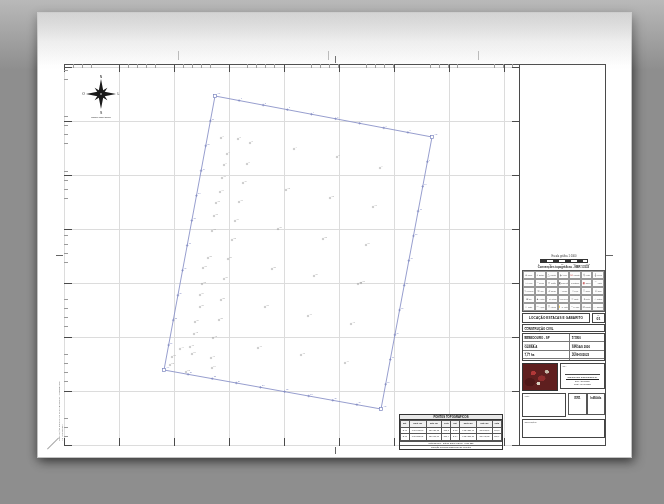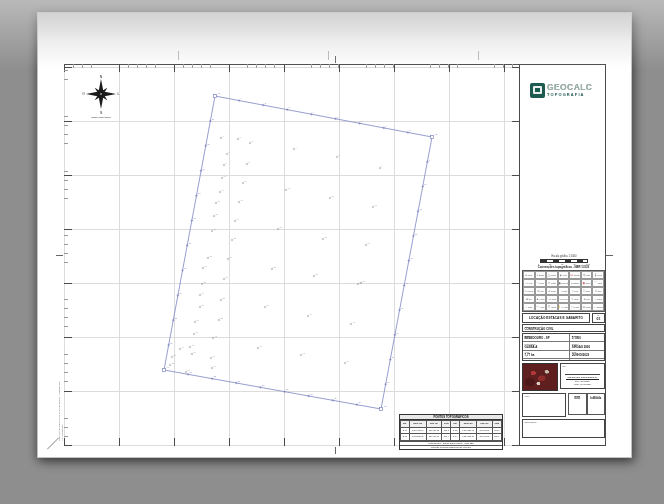--- a/index.html
+++ b/index.html
@@ -369,27 +369,20 @@
             <td>7.654.230,18</td>
             <td>789.430,55</td>
             <td>559,1</td>
           </tr>
         </tbody>
     </table>
     <div class="foot">Sistema UTM - Datum SIRGAS 2000 - Fuso 22S</div>
     <div class="foot">Projeção Universal Transversa de Mercator</div>
   </div>
 
-  <div class="abs logo">
-    <div class="logo-icon"></div>
-    <div>
-      <div class="logo-name">GEOCALC</div>
-      <div class="logo-sub">TOPOGRAFIA</div>
-    </div>
-  </div>
 
   <div class="abs scalebar">
     <div class="lab">Escala gráfica 1:1000</div>
     <div class="bar"></div>
     <div class="bar-ticks" id="barTicks">
         <span>0</span>
         <span>10</span>
         <span>20</span>
         <span>30</span>
         <span>40 m</span>

